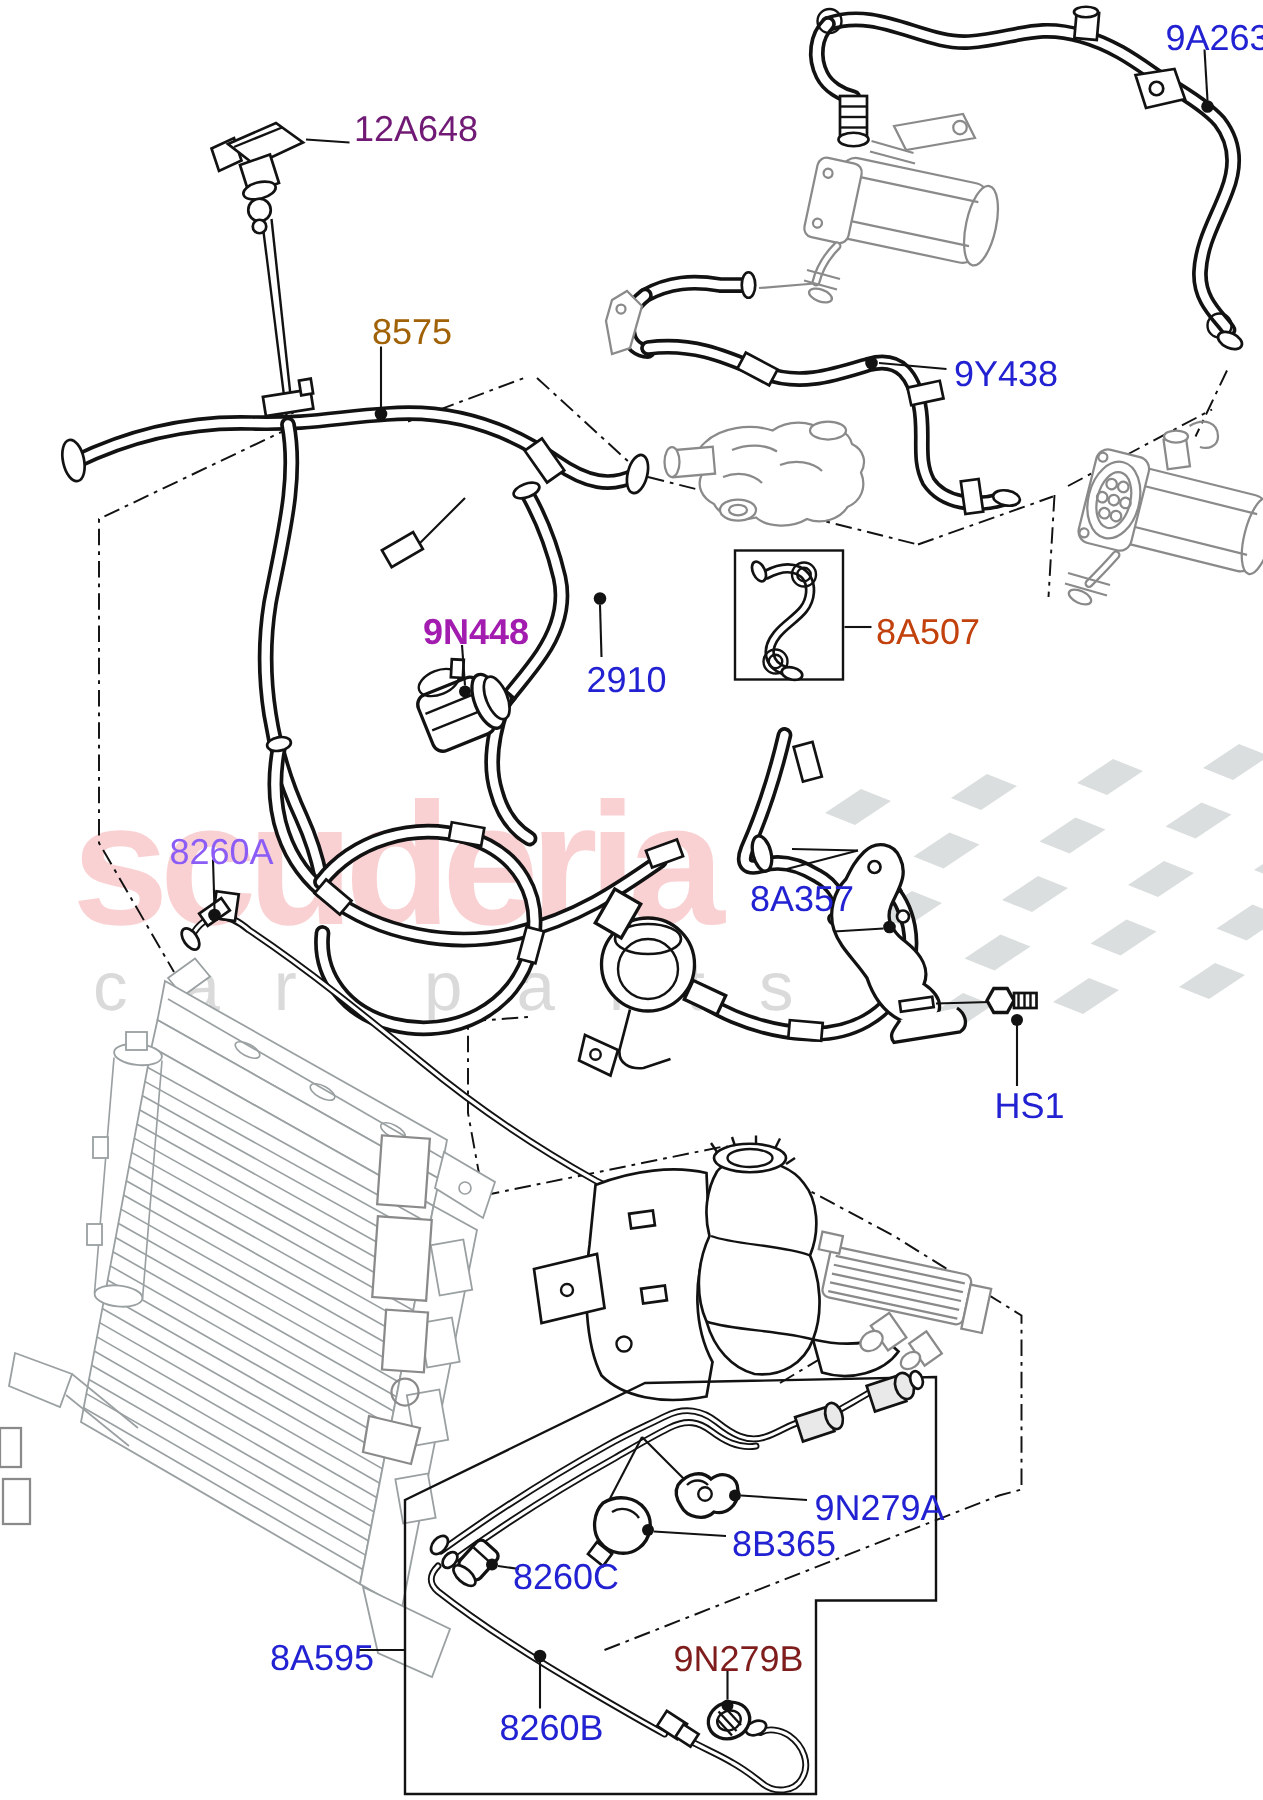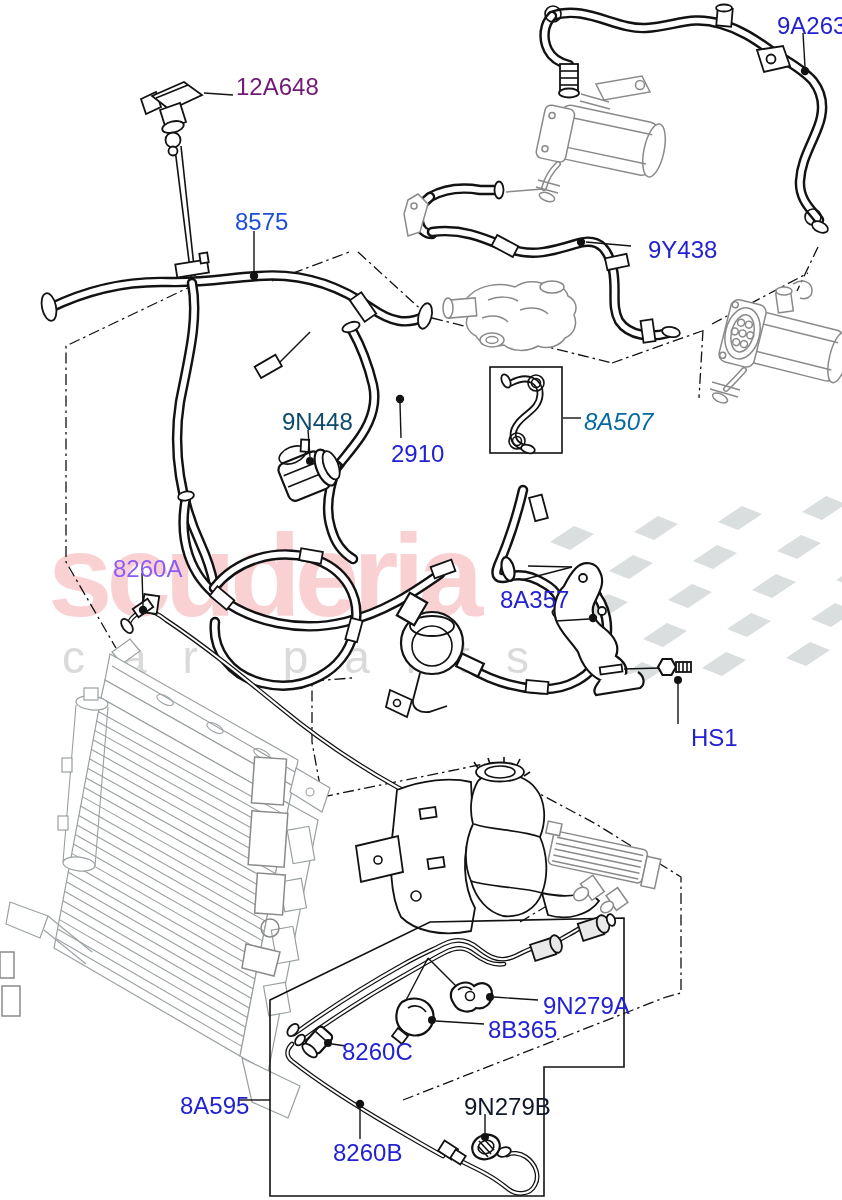--- a/index.html
+++ b/index.html
@@ -494,28 +494,28 @@
     <circle class="dot" cx="490" cy="997" r="4"></circle>
     <circle class="dot" cx="432" cy="1020" r="4"></circle>
     <circle class="dot" cx="328" cy="1043" r="4"></circle>
     <circle class="dot" cx="485" cy="1137" r="4"></circle>
     <circle class="dot" cx="360" cy="1104" r="4.2"></circle>
   </g>
 </svg>
 
 <div id="labels-layer">
     <div class="part-label" style="left: 236px; top: 74px; color: #701a75;">12A648</div>
-    <div class="part-label" style="left: 235px; top: 209px; color: #1d4ed8;">8575</div>
+    <div class="part-label" style="left: 248px; top: 209px; color: #a16207;">8575</div>
     <div class="part-label" style="left: 777px; top: 13px; color: rgb(34, 34, 210);">9A263</div>
-    <div class="part-label" style="left: 636px; top: 237px; color: rgb(34, 34, 210); margin-left: 12px;">9Y438</div>
-    <div class="part-label" style="left: 282px; top: 409px; color: #0c4a6e;">9N448</div>
+    <div class="part-label" style="left: 636px; top: 237px; color: rgb(34, 34, 210);">9Y438</div>
+    <div class="part-label" style="left: 282px; top: 409px; color: #a21caf; font-weight: bold;">9N448</div>
     <div class="part-label" style="left: 391px; top: 441px; color: rgb(34, 34, 210);">2910</div>
-    <div class="part-label" style="left: 584px; top: 409px; color: #0369a1; font-style: italic;">8A507</div>
+    <div class="part-label" style="left: 584px; top: 409px; color: #c2410c;">8A507</div>
     <div class="part-label" style="left: 113px; top: 556px; color: #8b5cf6;">8260A</div>
     <div class="part-label" style="left: 500px; top: 587px; color: rgb(34, 34, 210);">8A357</div>
-    <div class="part-label" style="left: 663px; top: 725px; color: rgb(34, 34, 210); margin-left: 28px;">HS1</div>
+    <div class="part-label" style="left: 663px; top: 725px; color: rgb(34, 34, 210);">HS1</div>
     <div class="part-label" style="left: 543px; top: 993px; color: rgb(34, 34, 210);">9N279A</div>
     <div class="part-label" style="left: 488px; top: 1017px; color: rgb(34, 34, 210);">8B365</div>
     <div class="part-label" style="left: 342px; top: 1039px; color: rgb(34, 34, 210);">8260C</div>
-    <div class="part-label" style="left: 464px; top: 1094px; color: #0f172a;">9N279B</div>
+    <div class="part-label" style="left: 449px; top: 1094px; color: #7f1d1d;">9N279B</div>
     <div class="part-label" style="left: 333px; top: 1140px; color: rgb(34, 34, 210);">8260B</div>
     <div class="part-label" style="left: 180px; top: 1093px; color: rgb(34, 34, 210);">8A595</div>
   </div>
 
 </body></html>

